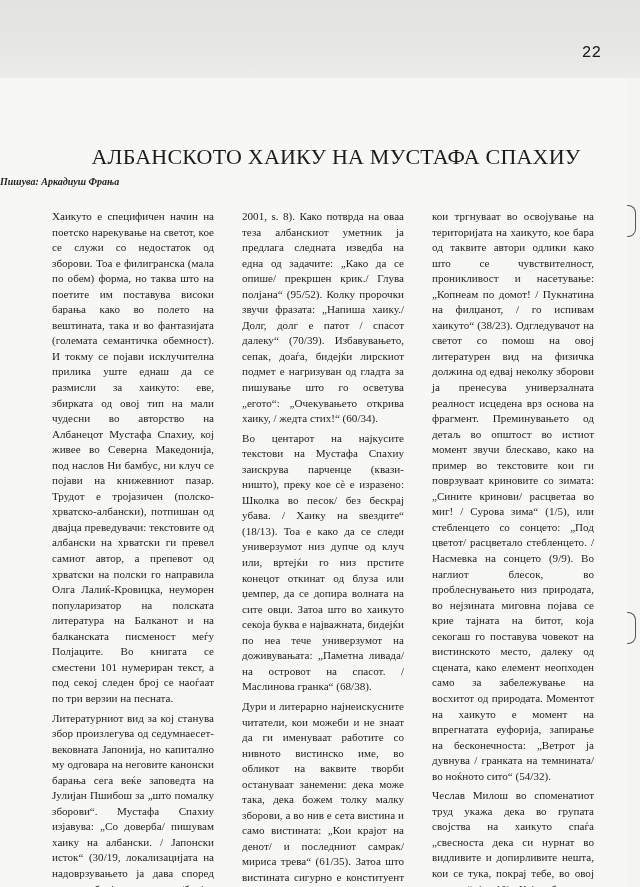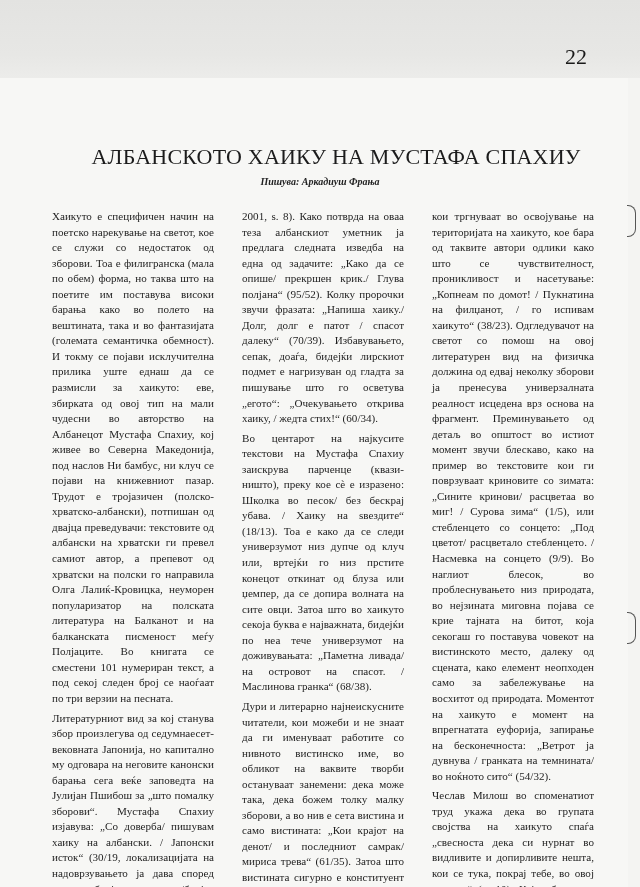--- a/index.html
+++ b/index.html
@@ -8,36 +8,36 @@
       background: #f4f4f2;
       font-family: "Liberation Serif", serif;
       color: #1e1e1e;
       position: relative;
     }
     .header-band {
       position: absolute; left: 0; top: 0; width: 640px; height: 78px;
       background: linear-gradient(180deg, #e3e3e1 0%, #e7e7e5 70%, #ececea 100%);
     }
     .page-number {
-      position: absolute; right: 53px; top: 44px;
-      font-family: Liberation Serif, serif;
-      font-size: 22px; color: #1a1a1a;
+      position: absolute; right: 39px; top: 44px;
+      font-family: Liberation Mono, monospace;
+      font-size: 16px; color: #1a1a1a;
     }
     .page {
       position: absolute; left: 0; top: 78px; width: 628px; height: 809px;
       background: #f7f7f5;
     }
     .title {
       position: absolute; left: 0; width: 640px; top: 128px;
       text-align: center; font-size: 22px; letter-spacing: 0.2px;
       color: #1c1c1c; margin: 16px; font-weight: normal;
     }
     .byline {
       position: absolute; left: 0; width: 640px; top: 176px;
-      text-align: center; font-size: 10px; font-style: italic; font-weight: bold;
+      text-align: left; font-size: 10px; font-style: italic; font-weight: bold;
       color: #222;
     }
     .columns {
       position: absolute; top: 205px; left: 48px; width: 552px;
       display: flex; gap: 20px;
     }
     .col {
       width: 170px; font-size: 11.1px; line-height: 15.55px;
       text-align: justify; hyphens: manual;
     }

